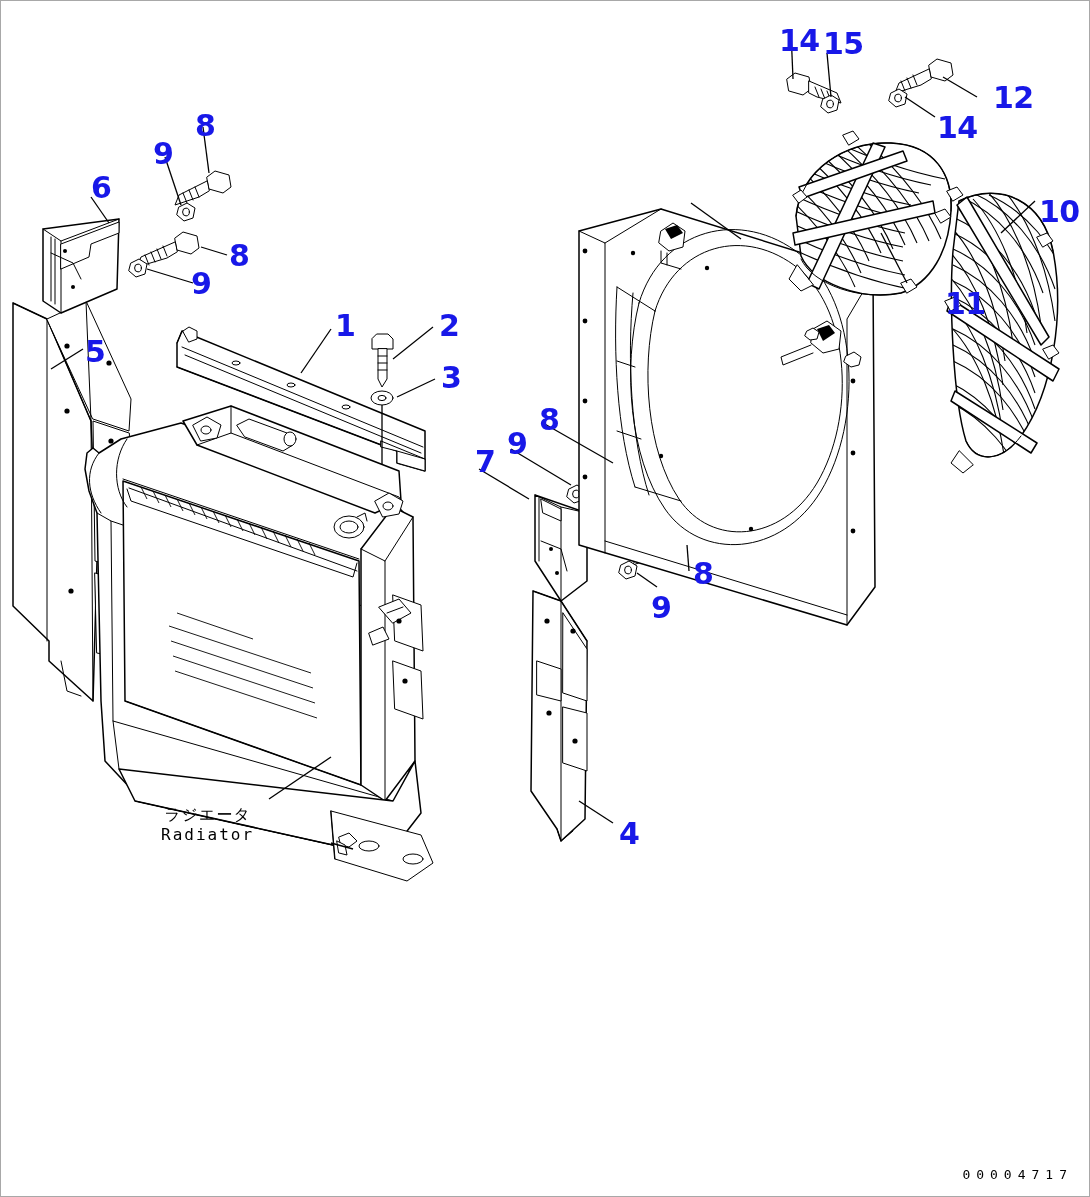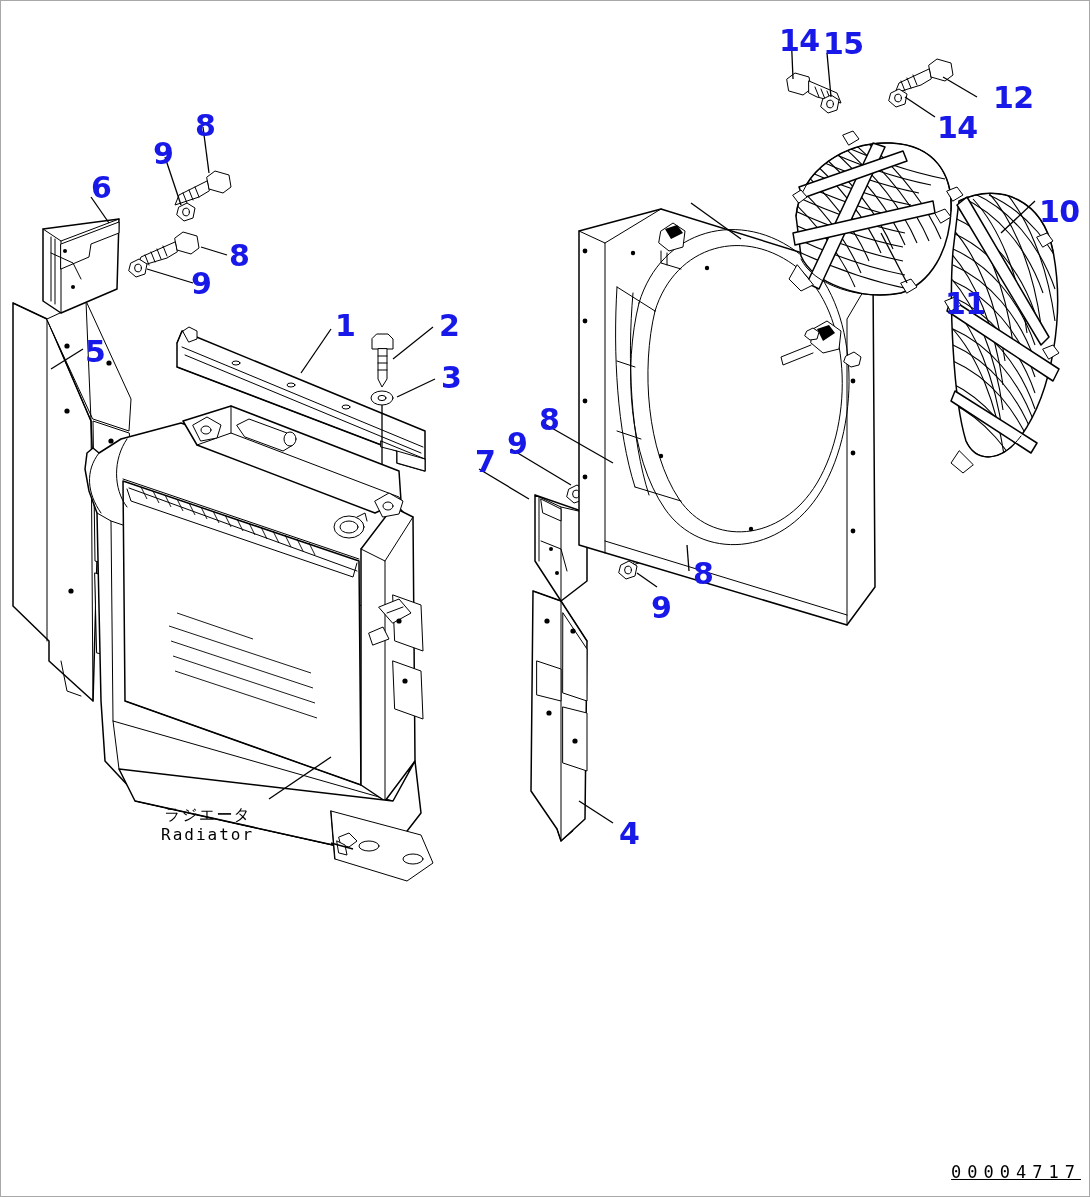--- a/index.html
+++ b/index.html
@@ -41,27 +41,26 @@
     font-family: "DejaVu Sans Mono", "Liberation Mono", monospace;
     font-size: 16px;
     line-height: 20px;
     white-space: nowrap;
     text-align: center;
   }
   .jlabel .jp { display: block; letter-spacing: 1px; }
   .jlabel .en { display: block; letter-spacing: 2px; }
   #drawing-number {
     position: absolute;
-    right: 8px;
+    right: 16px;
     bottom: 14px;
     font-family: "DejaVu Sans Mono", "Liberation Mono", monospace;
-    font-size: 17px;
+    font-size: 13px;
     letter-spacing: 6px;
     color: #000000;
-    text-decoration: underline;
   }
 </style>
 </head>
 <body>
 
 <div id="page">
 
   <svg id="art" viewBox="0 0 1090 1197">
     <defs>
       <style>

